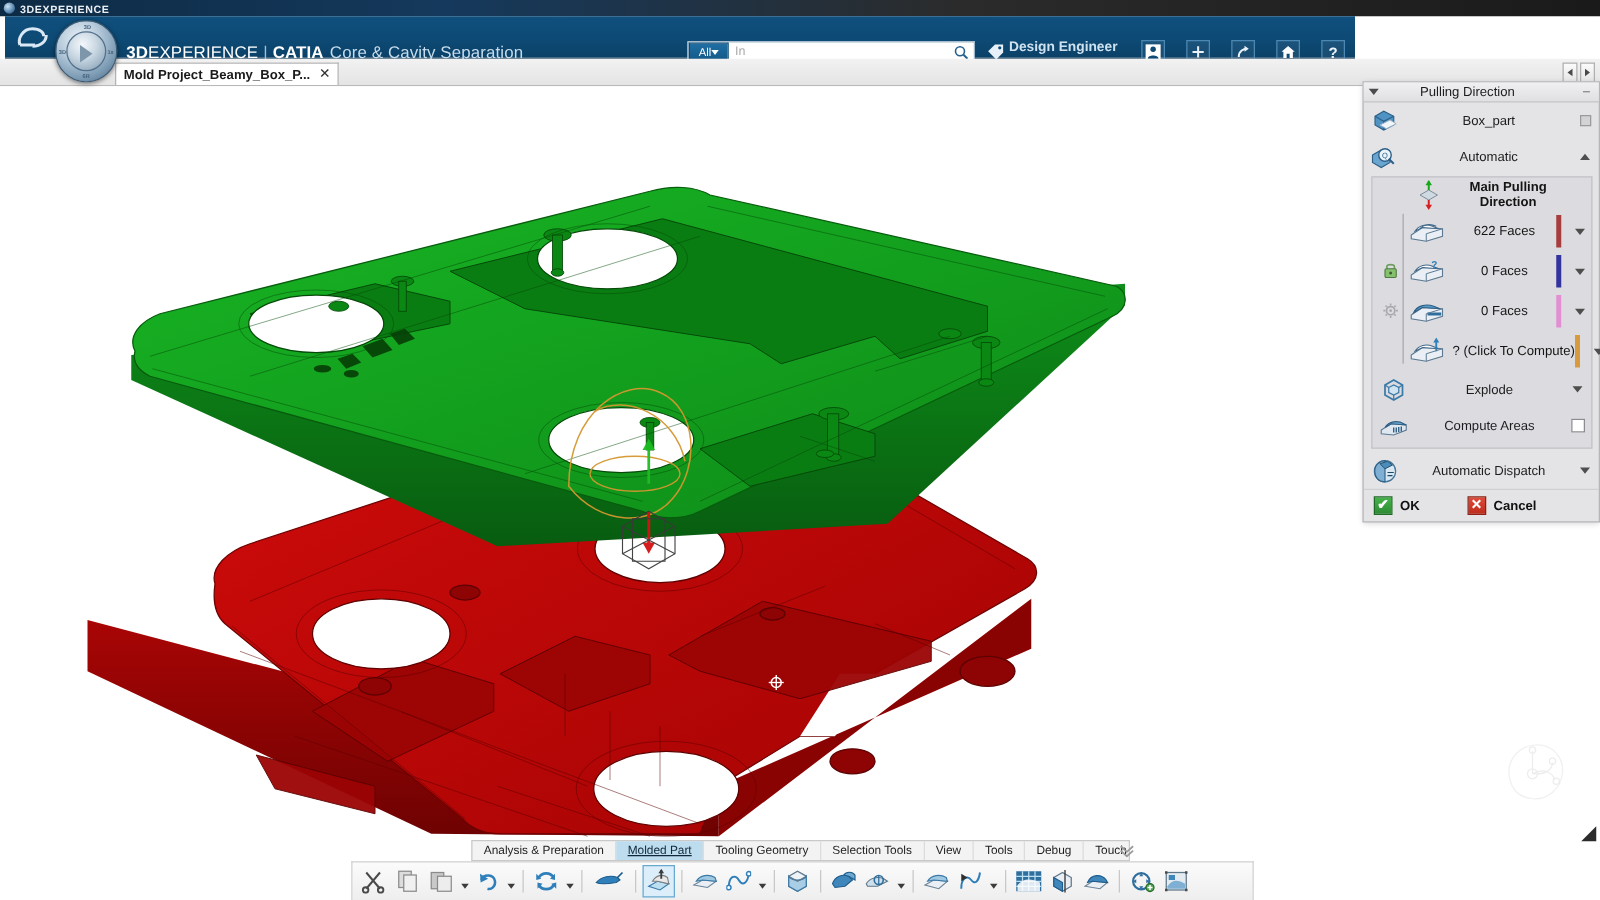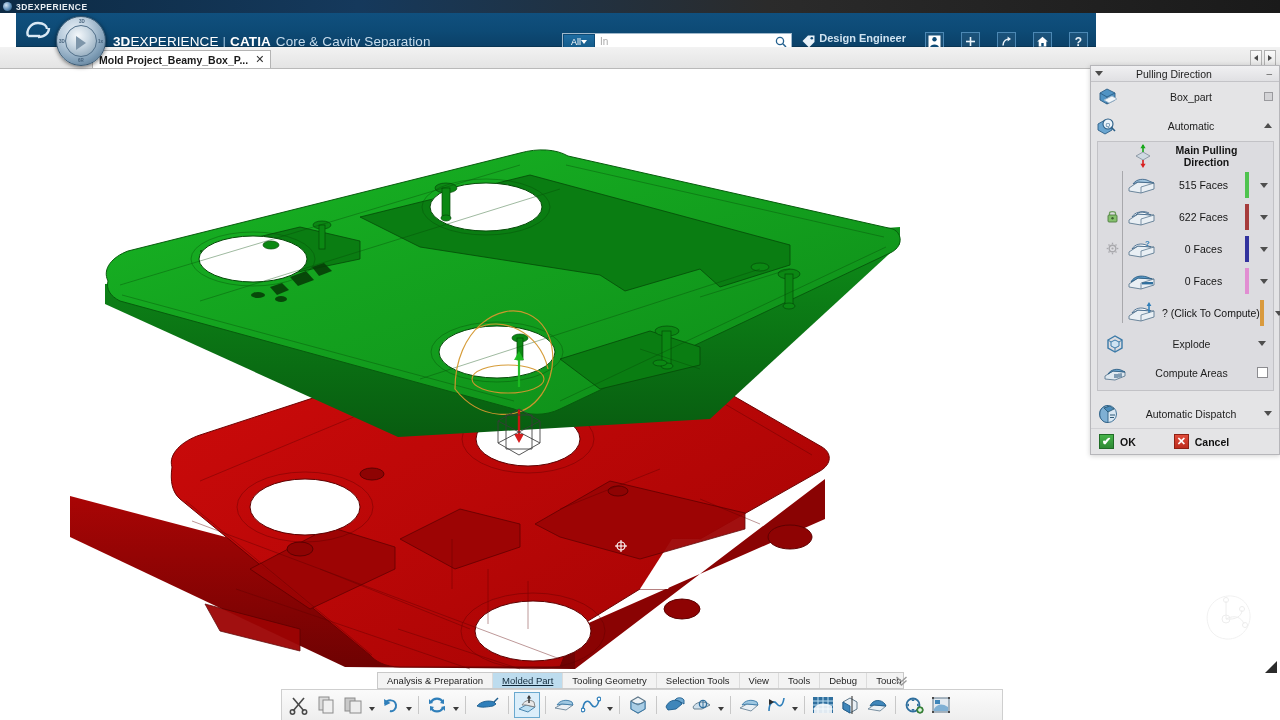--- a/index.html
+++ b/index.html
@@ -21,21 +21,21 @@
     background: radial-gradient(circle at 35% 35%, #cfe3f2 0%, #5b8bb5 55%, #20445f 100%);
     flex:0 0 auto;
   }
   .os-titlebar .os-title {
     color:#e9eef3; font-size:8.5px; letter-spacing:.5px; font-weight:bold;
     white-space:nowrap;
   }
 
   
   .header {
-    position:absolute; left:16px; top:13px; width:1080px; height:34px;
+    position:absolute; left:4px; top:13px; width:1080px; height:34px;
     background: linear-gradient(to bottom,#10507e 0%,#0d4a75 55%,#0b4168 100%);
     border-bottom:1px solid #083554;
   }
   .ds-logo {
     position:absolute; left:8px; top:6px; width:36px; height:22px;
     color:#dce9f4; font-size:20px; font-weight:bold; font-style:italic;
     letter-spacing:-2px; line-height:22px; user-select:none;
   }
   .compass-wrap {
     position:absolute; left:40px; top:3px; width:50px; height:50px; z-index:6;
@@ -172,21 +172,21 @@
   .prow .pend { width:22px; display:flex;align-items:center;justify-content:center; flex:0 0 auto; }
   .chev {
     width:0;height:0;border-left:4px solid transparent;border-right:4px solid transparent;
     border-top:5px solid #4e4e4e; cursor:pointer;
   }
   .chev.up { border-top:none; border-bottom:5px solid #4e4e4e; }
   .sqbtn { width:9px;height:9px;border:1px solid #9a9a9e; background:#d3d3d6; cursor:pointer;}
   .ckbox { width:11px;height:11px;border:1px solid #8c8c90;background:#fff;cursor:pointer;}
 
   .analysis-box {
-    margin:1px 5px 8px 6px; background:#dcdce0;
+    margin:1px 5px 3px 6px; background:#dcdce0;
     border:1px solid #c2c2c6; position:relative; padding-bottom:3px;
   }
   .mpd-row { height:27px; display:flex; align-items:center; padding-left:30px; }
   .mpd-row .mpd-ico { width:30px; display:flex;align-items:center;justify-content:center;}
   .mpd-row .mpd-txt { flex:1; text-align:center; font-size:10.5px; font-weight:bold; color:#141414; padding-right:18px;}
 
   .face-list { position:relative; padding-left:24px; }
   .face-list:before {
     content:""; position:absolute; left:24px; top:2px; bottom:6px; width:1px; background:#a8a8ac;
   }
@@ -607,34 +607,20 @@
             <path d="M10 0 l -2.6 4.2 l 5.2 0 z" fill="#17a81a"></path>
             <line x1="10" y1="16" x2="10" y2="22" stroke="#d81f1f" stroke-width="1.6"></line>
             <path d="M10 24 l -2.6 -4.2 l 5.2 0 z" fill="#d81f1f"></path>
           </svg>
         </span>
         <span class="mpd-txt">Main Pulling Direction</span>
       </div>
 
       <div class="face-list">
 
-        <div class="face-row">
-          <span class="fico">
-            <svg width="30" height="22" viewBox="0 0 30 22">
-              <path d="M2 14 L11 8 L27 9 L27 15 L14 19 L2 17 Z" fill="#e9eff4" stroke="#5d7a92" stroke-width=".9"></path>
-              <path d="M6 10 C9 5 17 4 22 7 L27 9 L11 8 Z" fill="#9fc3dd" stroke="#41688a" stroke-width=".9"></path>
-              <path d="M14 19 L14 13 L27 9" fill="none" stroke="#5d7a92" stroke-width=".8"></path>
-            </svg>
-          </span>
-          <span class="ftxt">515 Faces</span>
-          <span class="fbar" style="background: rgb(79, 195, 79);"></span>
-          <span class="fchev">
-              <span class="chev"></span>
-            </span>
-        </div>
 
         <div class="face-row">
           <span class="fico">
             <svg width="30" height="22" viewBox="0 0 30 22">
               <path d="M2 14 L11 8 L27 9 L27 15 L14 19 L2 17 Z" fill="#e9eff4" stroke="#5d7a92" stroke-width=".9"></path>
               <path d="M5 11 C8 6 14 5 19 7 L24 9 L11 8 Z" fill="#ffffff" stroke="#41688a" stroke-width=".9"></path>
               <path d="M9 9 C12 5 18 5 22 7" fill="none" stroke="#41688a" stroke-width=".9"></path>
               <path d="M14 19 L14 13 L27 9" fill="none" stroke="#5d7a92" stroke-width=".8"></path>
             </svg>
           </span>

